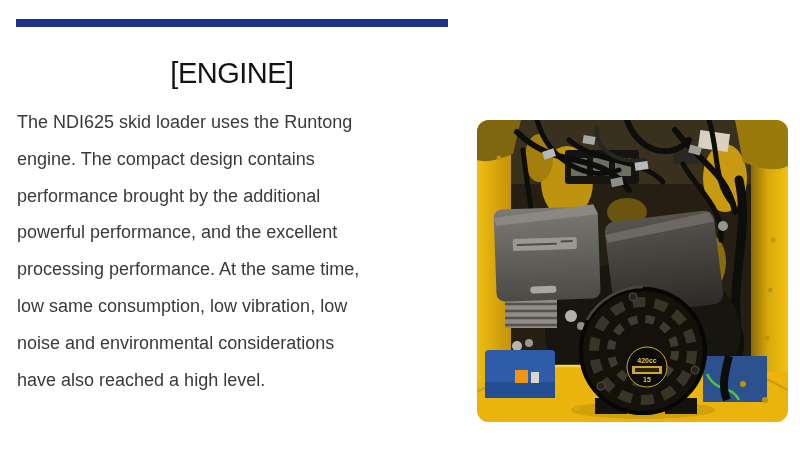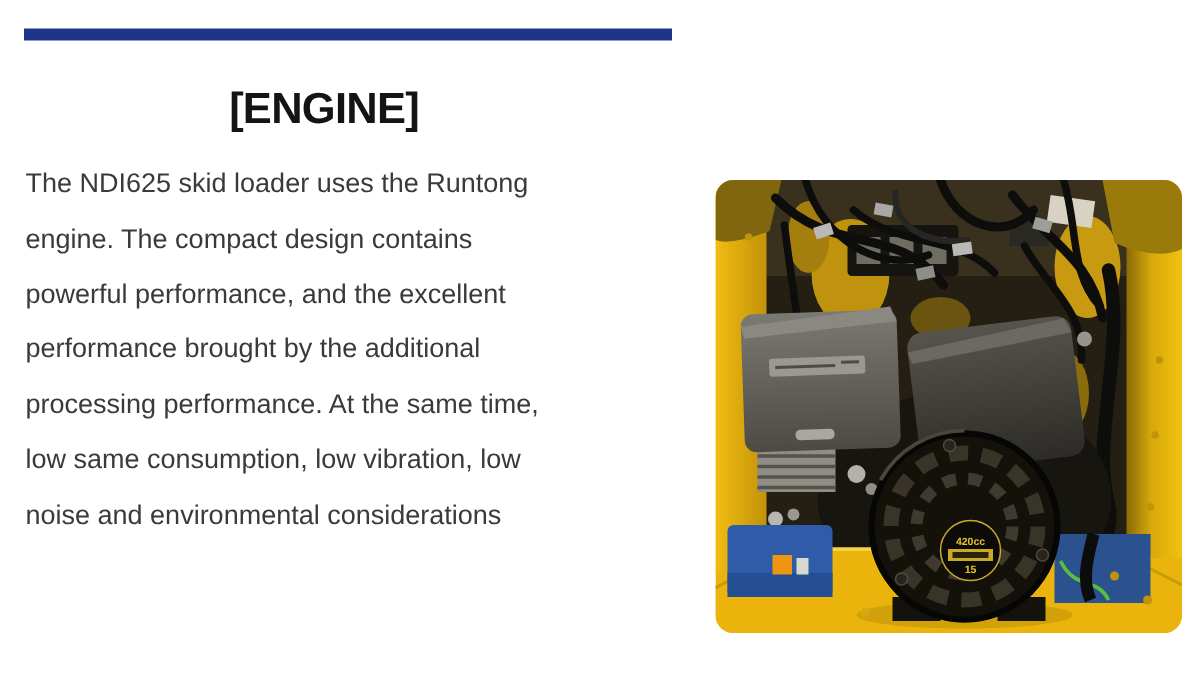--- a/index.html
+++ b/index.html
@@ -14,29 +14,29 @@
   .top-bar {
     position: absolute;
     left: 16px;
     top: 19px;
     width: 432px;
     height: 8px;
     background: #1e3489;
   }
   .heading {
     position: absolute;
-    left: 0;
+    left: 16px;
     top: 55px;
     width: 432px;
     height: 36px;
     margin: 0;
     text-align: center;
     font-size: 29px;
     line-height: 36px;
-    font-weight: 700;
+    font-weight: 400;
     letter-spacing: -0.5px;
     color: #141414;
   }
   .paragraph {
     position: absolute;
     left: 17px;
     top: 104px;
     width: 462px;
   }
   .paragraph .line {
@@ -61,25 +61,26 @@
 
 <div class="page">
 
   <div class="top-bar" style="background-color: rgb(30, 52, 137);"></div>
 
   <h1 class="heading">[ENGINE]</h1>
 
   <div class="paragraph">
     <div class="line">The NDI625 skid loader uses the Runtong</div>
     <div class="line">engine. The compact design contains</div>
+    <div class="line">performance brought by the additional</div>
     <div class="line">powerful performance, and the excellent</div>
-    <div class="line">performance brought by the additional</div>
     <div class="line">processing performance. At the same time,</div>
     <div class="line">low same consumption, low vibration, low</div>
     <div class="line">noise and environmental considerations</div>
+    <div class="line">have also reached a high level.</div>
   </div>
 
   <figure class="photo">
     <svg width="311" height="302" viewBox="0 0 311 302" xmlns="http://www.w3.org/2000/svg">
       <defs>
         <clipPath id="pc">
             <rect x="0" y="0" width="311" height="302" rx="12"></rect>
           </clipPath>
         <linearGradient id="wallL" x1="0" y1="0" x2="1" y2="0">
           <stop offset="0" stop-color="#f0bd12"></stop>

